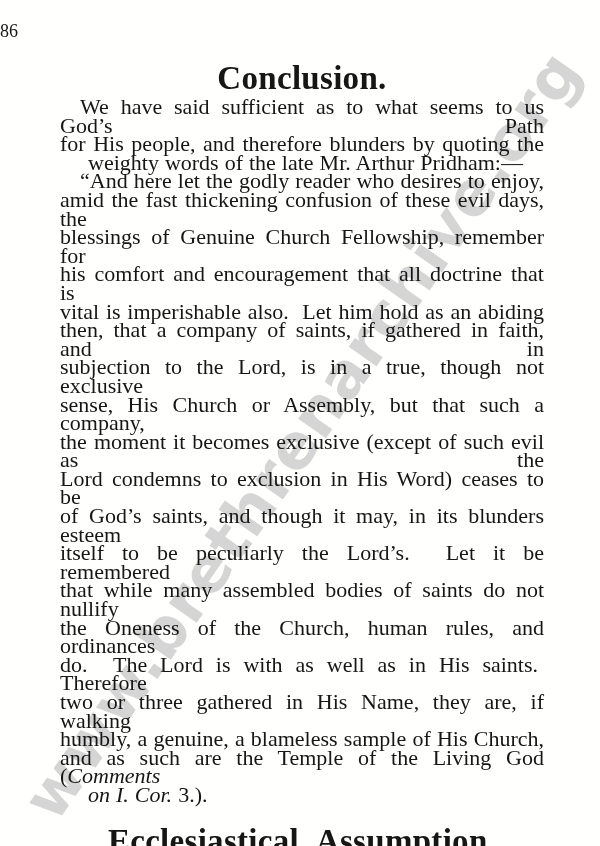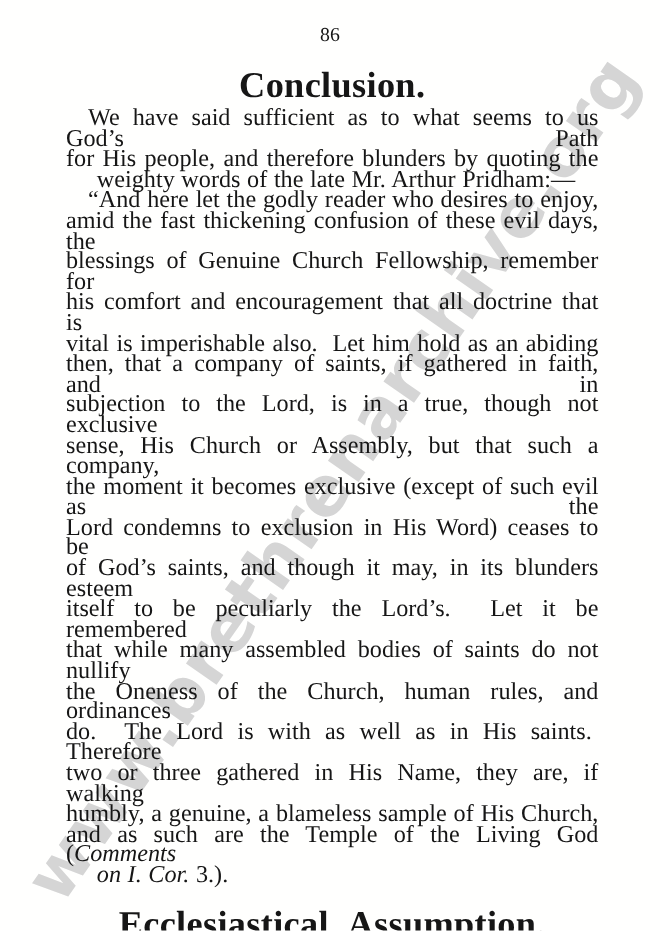--- a/index.html
+++ b/index.html
@@ -27,21 +27,21 @@
     letter-spacing: 1px;
     color: #d5d5d5;
     white-space: nowrap;
     z-index: 1;
     user-select: none;
   }
   .page-number {
     position: absolute;
     top: 21px; left: 0;
     width: 100%;
-    text-align: center;
+    text-align: left;
     font-size: 18px;
     z-index: 2;
   }
   .content {
     position: absolute;
     left: 60px; top: 62px;
     width: 484px;
     z-index: 2;
   }
   .heading {

